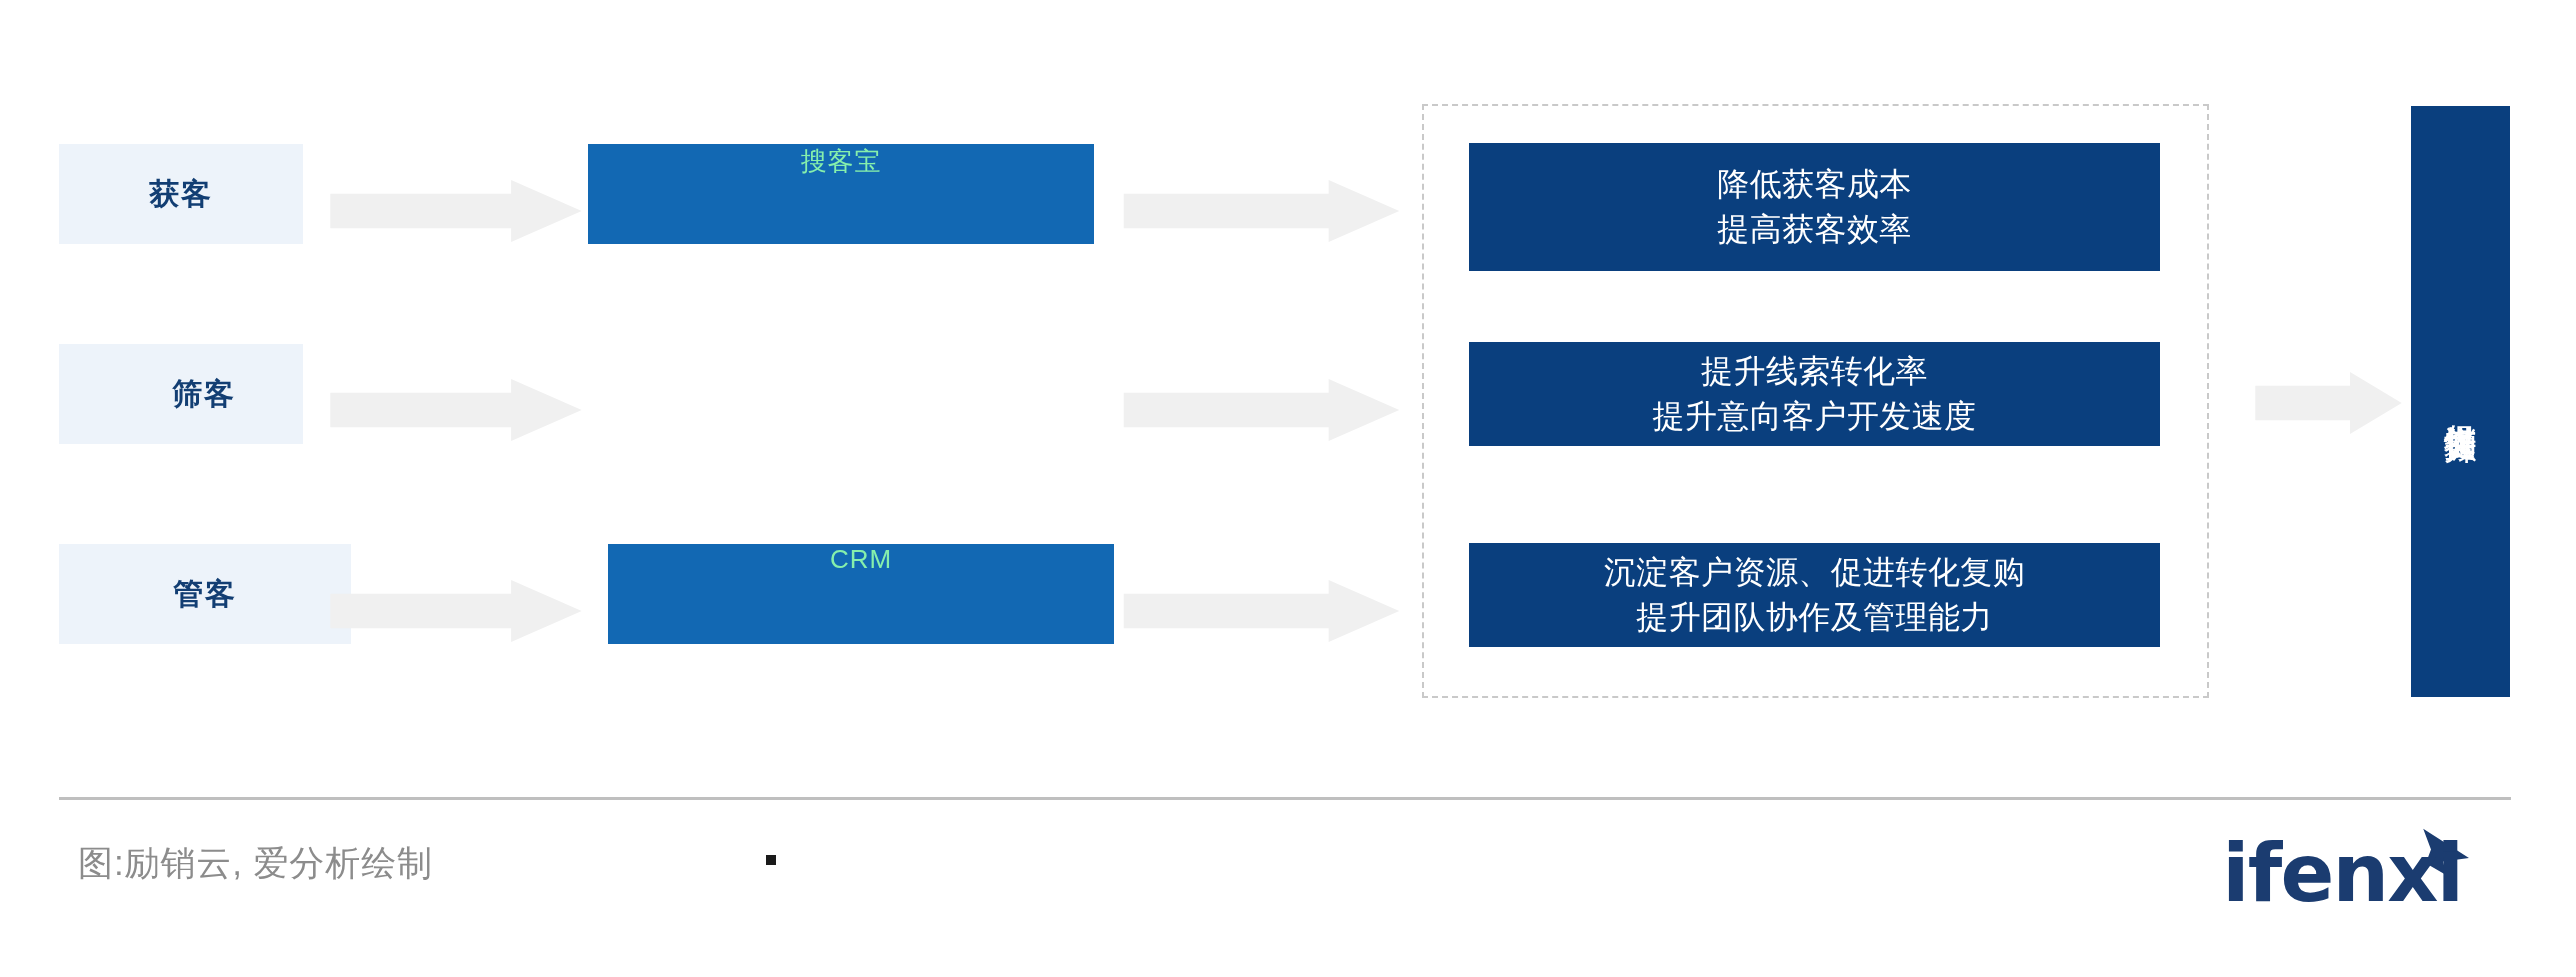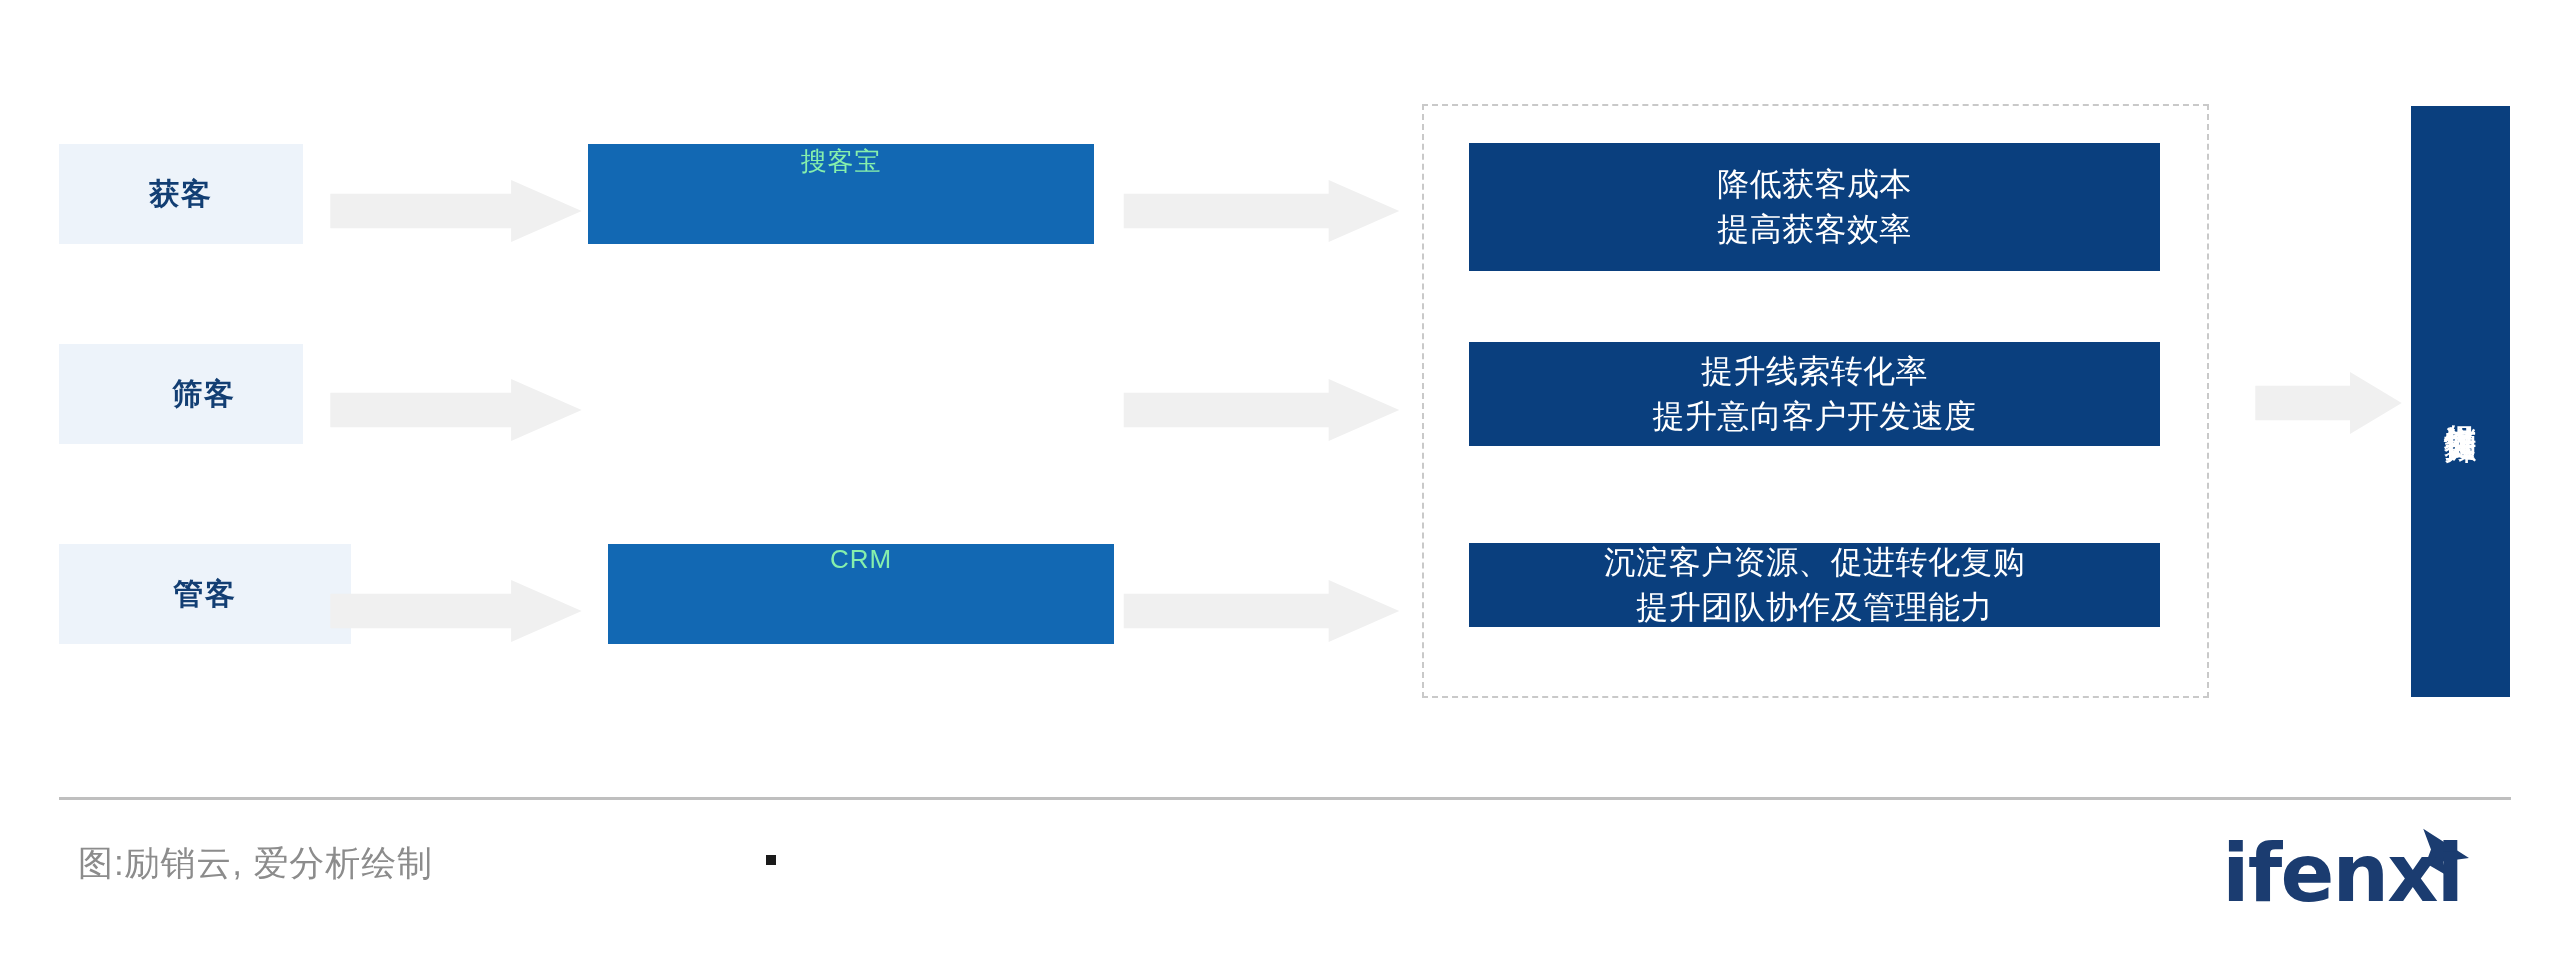--- a/index.html
+++ b/index.html
@@ -176,21 +176,21 @@
   <div class="abs benefit-box" style="left:1469px; top:143px; width:691px; height:128px;">
     <span class="bline">降低获客成本</span>
     <span class="bline">提高获客效率</span>
   </div>
 
   <div class="abs benefit-box" style="left:1469px; top:342px; width:691px; height:104px;">
     <span class="bline">提升线索转化率</span>
     <span class="bline">提升意向客户开发速度</span>
   </div>
 
-  <div class="abs benefit-box" style="left:1469px; top:543px; width:691px; height:84px;">
+  <div class="abs benefit-box" style="left:1469px; top:543px; width:691px; height:104px;">
     <span class="bline">沉淀客户资源、促进转化复购</span>
     <span class="bline">提升团队协作及管理能力</span>
   </div>
 
   <div class="abs" style="left:2255px; top:372px; width:147px; height:62px;">
     <svg class="arrow-svg" width="147" height="62" viewBox="0 0 170 72" aria-hidden="true">
       <polygon points="0,16 110,16 110,0 170,36 110,72 110,56 0,56" fill="#F0F0F0"></polygon>
     </svg>
   </div>
 

